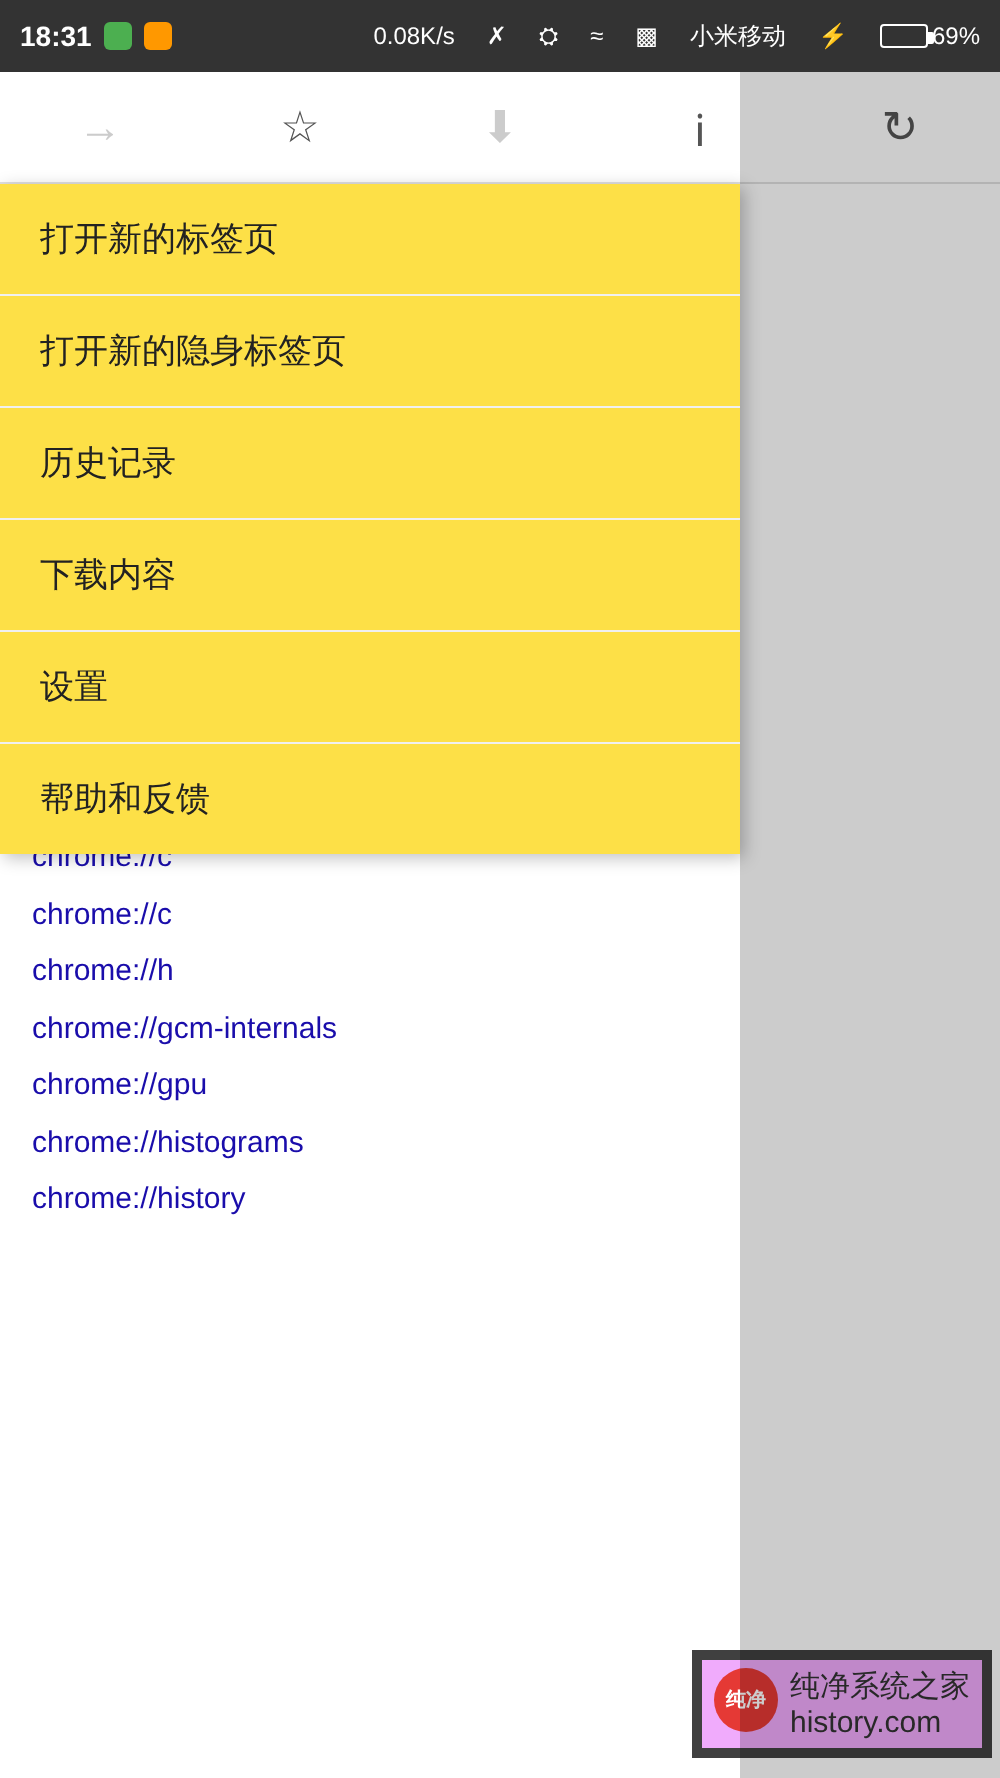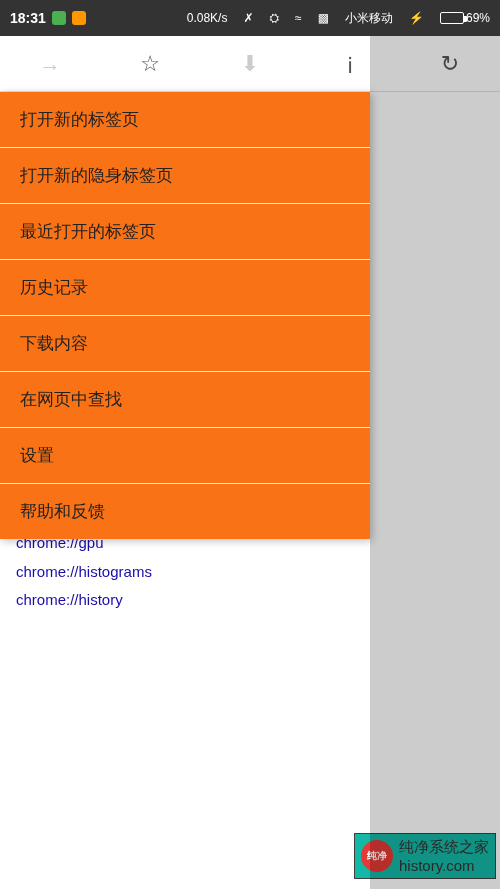--- a/index.html
+++ b/index.html
@@ -126,25 +126,25 @@
     }
 
     
     .watermark {
       position: absolute;
       bottom: 10px;
       right: 4px;
       z-index: 5;
     }
     .watermark-box {
-      background: #14b8a6;
-      border: 1px solid #404040;
+      background: #f0abfc;
+      border: 5px solid #404040;
       padding: 4px 6px;
       display: flex;
-      align-items: center;
+      align-items: flex-start;
       gap: 6px;
     }
     .watermark-logo {
       width: 32px; height: 32px;
       background: #e53935;
       border-radius: 50%;
       display: flex; align-items: center; justify-content: center;
       color: #fff; font-size: 10px; font-weight: bold;
     }
     .watermark-text {
@@ -195,21 +195,21 @@
       background: #fff;
       box-shadow: 2px 2px 8px rgba(0,0,0,0.25);
       z-index: 20;
     }
     .menu-item {
       padding: 16px 20px;
       font-size: 17px;
       color: #222;
       border-bottom: 1px solid #f0f0f0;
       cursor: pointer;
-      background: #f97316;
+      background: #fde047;
     }
     .menu-item:last-child {
       border-bottom: none;
     }
     
     .dim-right {
       position: absolute;
       top: 0;
       left: 370px;
       width: 130px;
@@ -290,22 +290,20 @@
     <span class="toolbar-icon disabled">→</span>
     <span class="toolbar-icon">☆</span>
     <span class="toolbar-icon disabled">⬇</span>
     <span class="toolbar-icon">ℹ</span>
     <span class="toolbar-icon">↻</span>
   </div>
 
   <div class="menu-panel">
     <div class="menu-item">打开新的标签页</div>
     <div class="menu-item">打开新的隐身标签页</div>
-    <div class="menu-item">最近打开的标签页</div>
     <div class="menu-item">历史记录</div>
     <div class="menu-item">下载内容</div>
-    <div class="menu-item">在网页中查找</div>
     <div class="menu-item">设置</div>
     <div class="menu-item">帮助和反馈</div>
   </div>
 
   <div class="dim-right"></div>
 </div>
 
 </body></html>

